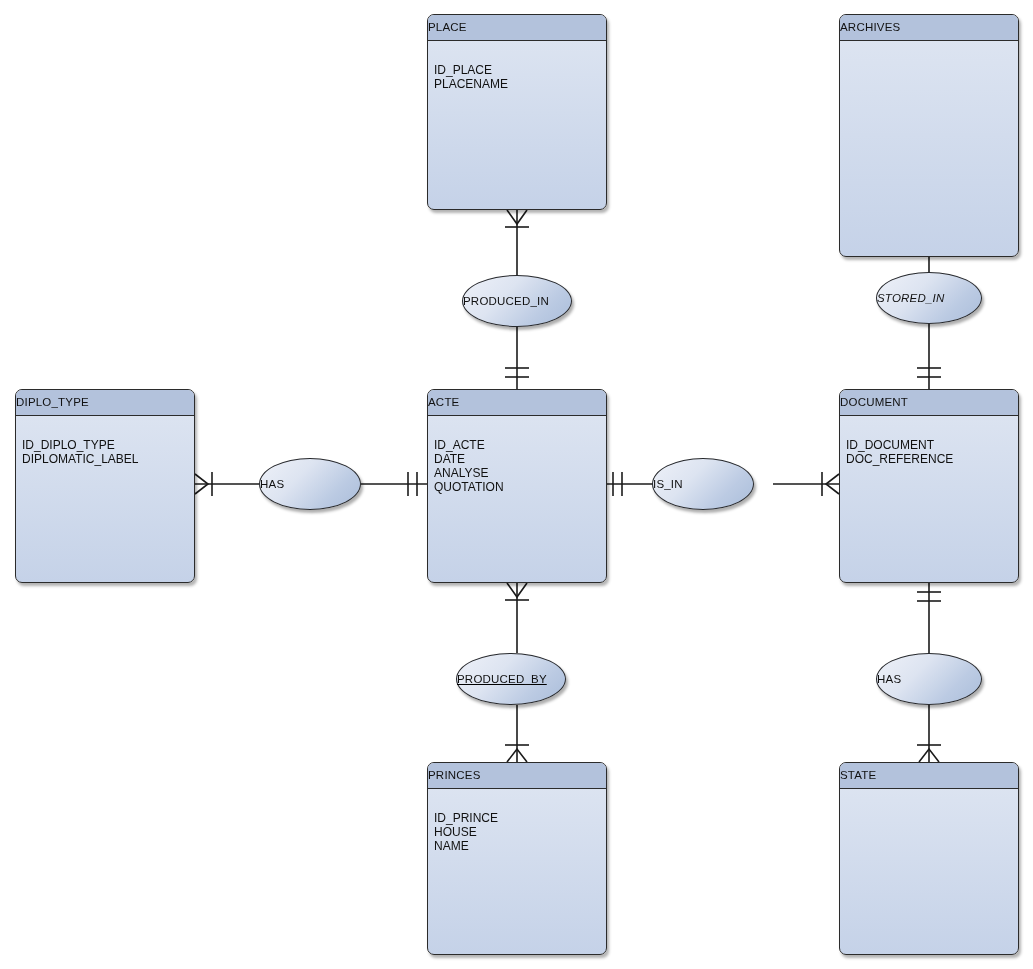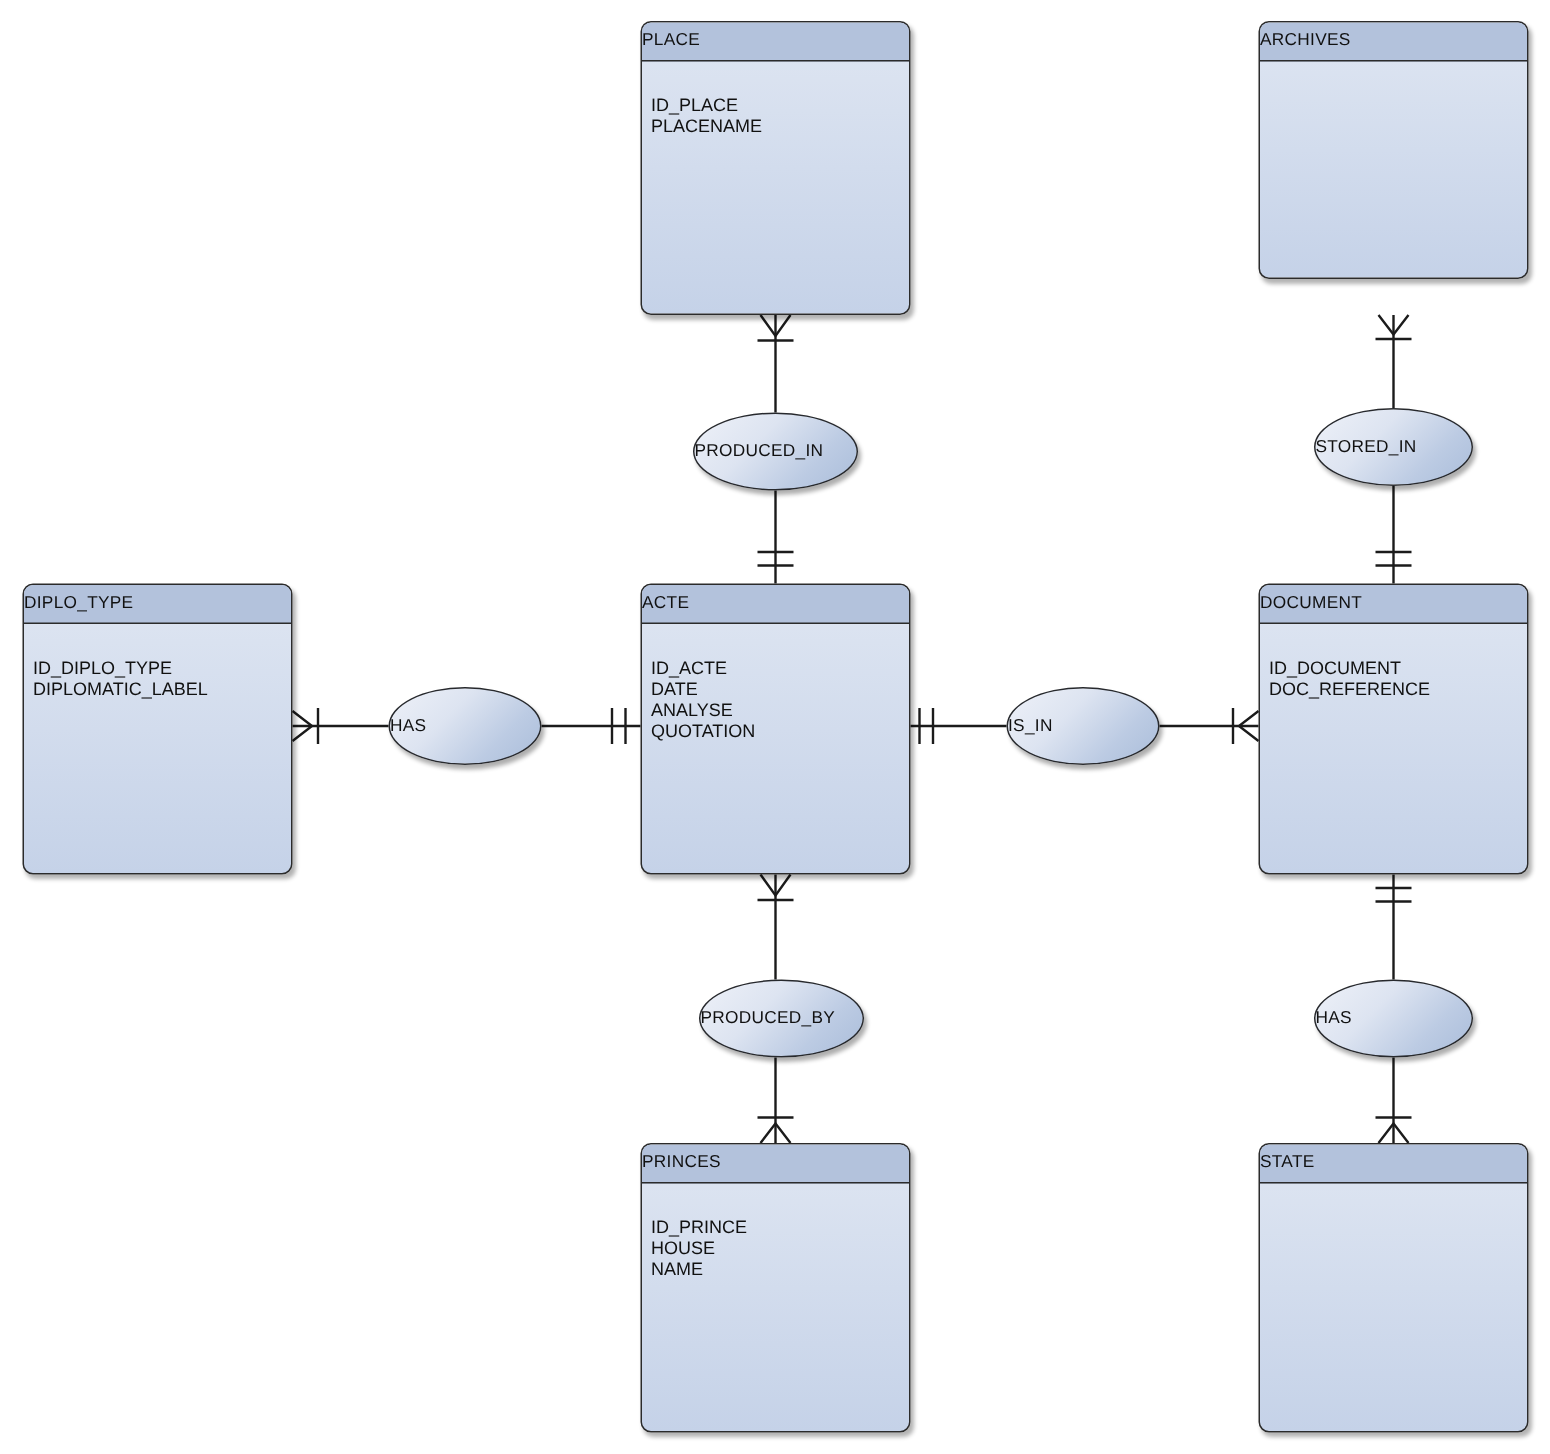--- a/index.html
+++ b/index.html
@@ -157,21 +157,21 @@
   </svg>
 
   <div class="entity" style="left:427px; top:14px; width:180px; height:196px;">
     <div class="entity-header">PLACE</div>
     <div class="entity-attrs">
       <div class="attr">ID_PLACE</div>
       <div class="attr">PLACENAME</div>
     </div>
   </div>
 
-  <div class="entity" style="left:839px; top:14px; width:180px; height:172px;">
+  <div class="entity" style="left:839px; top:14px; width:180px; height:243px;">
     <div class="entity-header">ARCHIVES</div>
   </div>
 
   <div class="entity" style="left:15px; top:389px; width:180px; height:194px;">
     <div class="entity-header">DIPLO_TYPE</div>
     <div class="entity-attrs">
       <div class="attr">ID_DIPLO_TYPE</div>
       <div class="attr">DIPLOMATIC_LABEL</div>
     </div>
   </div>
@@ -204,33 +204,33 @@
   </div>
 
   <div class="entity" style="left:839px; top:762px; width:180px; height:193px;">
     <div class="entity-header">STATE</div>
   </div>
 
   <div class="rel" style="left:462px; top:275px; width:110px; height:52px;">
     <span class="rel-label">PRODUCED_IN</span>
   </div>
 
-  <div class="rel" style="left:876px; top:272px; width:106px; height:52px;">
+  <div class="rel" style="left:876px; top:272px; width:106px; height:52px;font-style:italic;">
     <span class="rel-label">STORED_IN</span>
   </div>
 
   <div class="rel" style="left:259px; top:458px; width:102px; height:52px;">
     <span class="rel-label">HAS</span>
   </div>
 
-  <div class="rel" style="left:671px; top:458px; width:102px; height:52px;">
+  <div class="rel" style="left:652px; top:458px; width:102px; height:52px;">
     <span class="rel-label">IS_IN</span>
   </div>
 
-  <div class="rel" style="left:466px; top:653px; width:110px; height:52px;">
+  <div class="rel" style="left:456px; top:653px; width:110px; height:52px;text-decoration:underline;">
     <span class="rel-label">PRODUCED_BY</span>
   </div>
 
   <div class="rel" style="left:876px; top:653px; width:106px; height:52px;">
     <span class="rel-label">HAS</span>
   </div>
 
 </div>
 
 </body></html>

